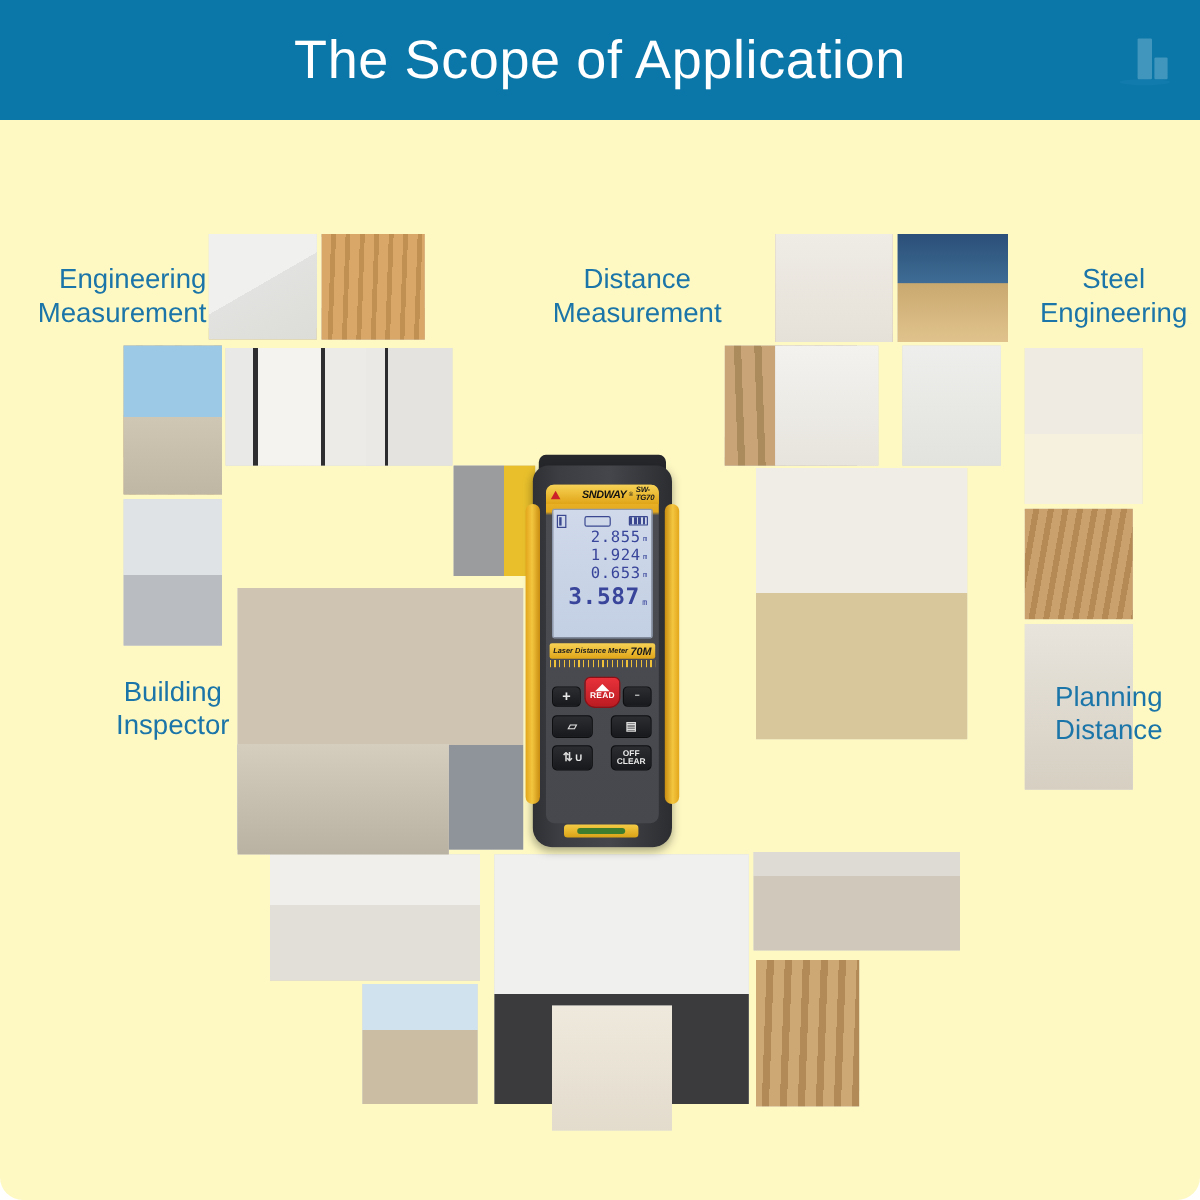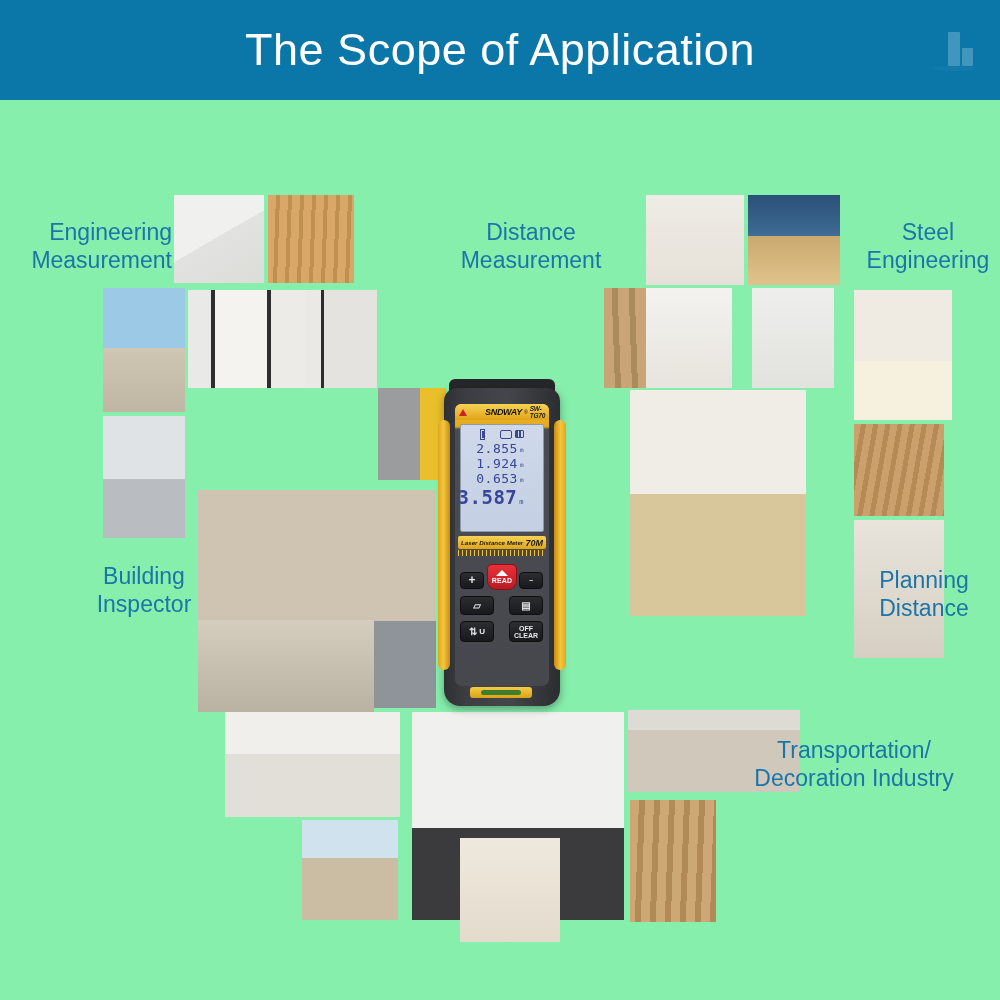--- a/index.html
+++ b/index.html
@@ -2,21 +2,21 @@
 <html><head>
 <meta charset="utf-8">
 <style>
   * { box-sizing: border-box; margin: 0; padding: 0; }
   html, body {
     width: 1000px; height: 1000px;
     background: #ffffff;
     font-family: "Liberation Sans", sans-serif;
     overflow: hidden;
   }
-  .page { position: relative; width: 1000px; height: 1000px; background: #86efac; }
+  .page { position: relative; width: 1000px; height: 1000px; background: #fef9c3; border-radius: 19px; }
 
   
   .header {
     position: absolute; left: 0; top: 0; width: 1000px; height: 100px;
     background: #0b76a8;
     display: flex; align-items: center; justify-content: center;
   }
   .header-title {
     color: #ffffff; font-size: 45px; font-weight: 400;
     letter-spacing: 0.5px; white-space: nowrap;
@@ -108,21 +108,21 @@
   }
   .brand-reg { font-size: 5px; color:#111; vertical-align: super; }
   .brand-model {
     margin-left: auto; font-size: 6.5px; font-weight: bold; font-style: italic;
     color: #1a1a1a; letter-spacing: -0.2px;
   }
   .lcd {
     position: absolute; left: 16px; top: 36px; width: 84px; height: 108px;
     background: linear-gradient(180deg,#cfd9ea,#c3cfe3);
     border: 1px solid #8e99ad; border-radius: 2px;
-    padding: 2px 19px; color: #2e3a8c;
+    padding: 2px 3px; color: #2e3a8c;
   }
   .lcd-icons { display:flex; align-items:center; height: 14px; gap: 3px; }
   .lcd-ref {
     width: 8px; height: 11px; border: 1.2px solid #3b4890;
     position: relative;
   }
   .lcd-ref::after{
     content:""; position:absolute; left:1px; top:1px; width:2px; height:7px;
     background:#3b4890;
   }
@@ -327,22 +327,20 @@
     <div class="label c" style="left:856px;top:118px;width:144px;">Steel
 Engineering</div>
 
     <div class="label c" style="left:54px;top:462px;width:180px;">Building
 Inspector</div>
 
     <div class="label c" style="left:848px;top:466px;width:152px;">Planning
 Distance</div>
 
 
-    <div class="label c" style="left:726px;top:636px;width:256px;">Transportation/
-Decoration Industry</div>
 
     <div class="device">
       <div class="dev-top"></div>
       <div class="dev-body"></div>
       <div class="dev-grip-l"></div>
       <div class="dev-grip-r"></div>
       <div class="dev-face"></div>
 
       <div class="dev-brandbar">
         <span class="brand-tri"></span>

